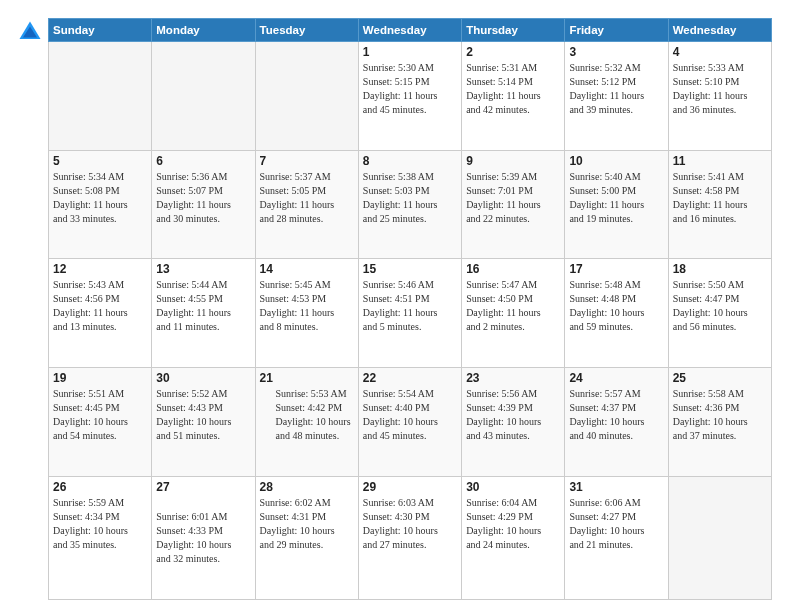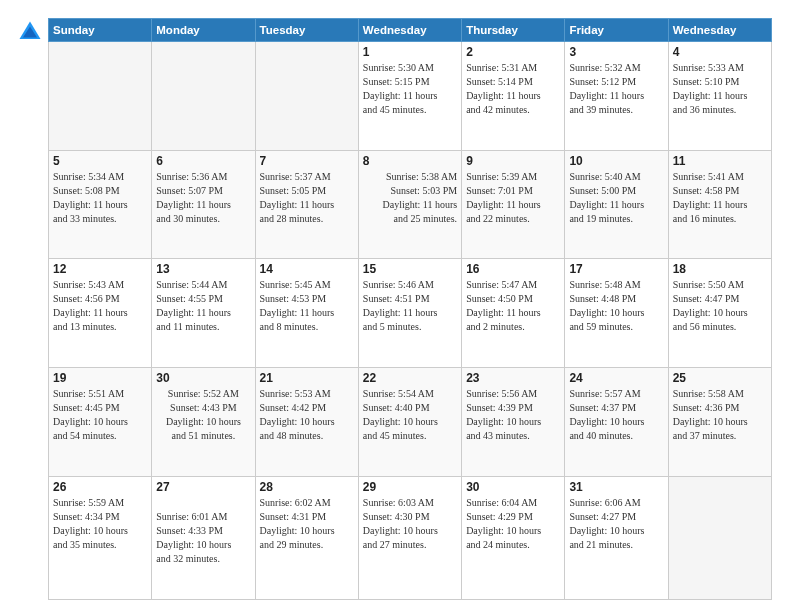--- a/index.html
+++ b/index.html
@@ -184,21 +184,21 @@
           </td>
           <td>
             <span class="day-num">7</span>
             <div class="day-info" style="white-space: pre-line;">Sunrise: 5:37 AM
 Sunset: 5:05 PM
 Daylight: 11 hours
 and 28 minutes.</div>
           </td>
           <td>
             <span class="day-num">8</span>
-            <div class="day-info" style="white-space: pre-line; text-align: right;">Sunrise: 5:38 AM
+            <div class="day-info" style="white-space: pre-line;">Sunrise: 5:38 AM
 Sunset: 5:03 PM
 Daylight: 11 hours
 and 25 minutes.</div>
           </td>
           <td>
             <span class="day-num">9</span>
             <div class="day-info" style="white-space: pre-line;">Sunrise: 5:39 AM
 Sunset: 7:01 PM
 Daylight: 11 hours
 and 22 minutes.</div>
@@ -272,28 +272,28 @@
         <tr>
           <td>
             <span class="day-num">19</span>
             <div class="day-info" style="white-space: pre-line;">Sunrise: 5:51 AM
 Sunset: 4:45 PM
 Daylight: 10 hours
 and 54 minutes.</div>
           </td>
           <td>
             <span class="day-num">30</span>
-            <div class="day-info" style="white-space: pre-line; text-align: center;">Sunrise: 5:52 AM
+            <div class="day-info" style="white-space: pre-line;">Sunrise: 5:52 AM
 Sunset: 4:43 PM
 Daylight: 10 hours
 and 51 minutes.</div>
           </td>
           <td>
             <span class="day-num">21</span>
-            <div class="day-info" style="white-space: pre-line;">Sunrise: 5:53 AM
+            <div class="day-info" style="white-space: pre-line; margin-left: 16px;">Sunrise: 5:53 AM
 Sunset: 4:42 PM
 Daylight: 10 hours
 and 48 minutes.</div>
           </td>
           <td>
             <span class="day-num">22</span>
             <div class="day-info" style="white-space: pre-line;">Sunrise: 5:54 AM
 Sunset: 4:40 PM
 Daylight: 10 hours
 and 45 minutes.</div>

